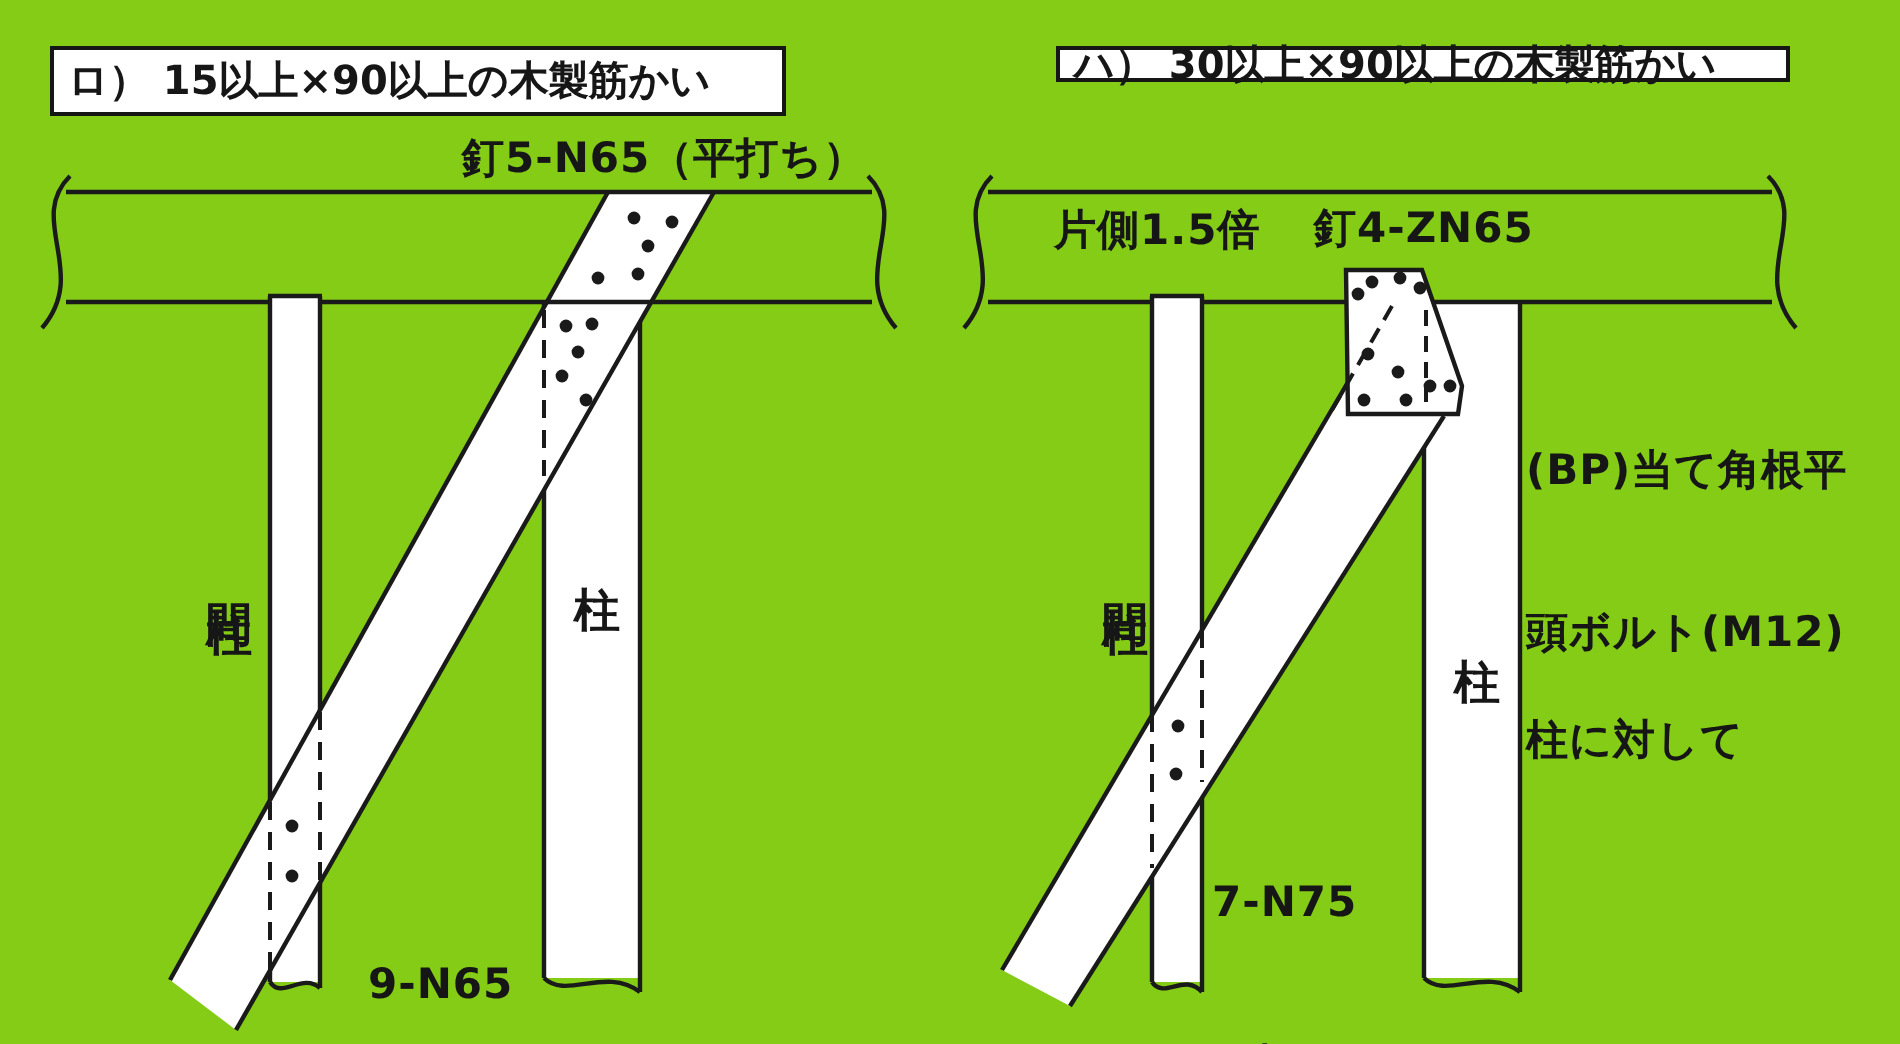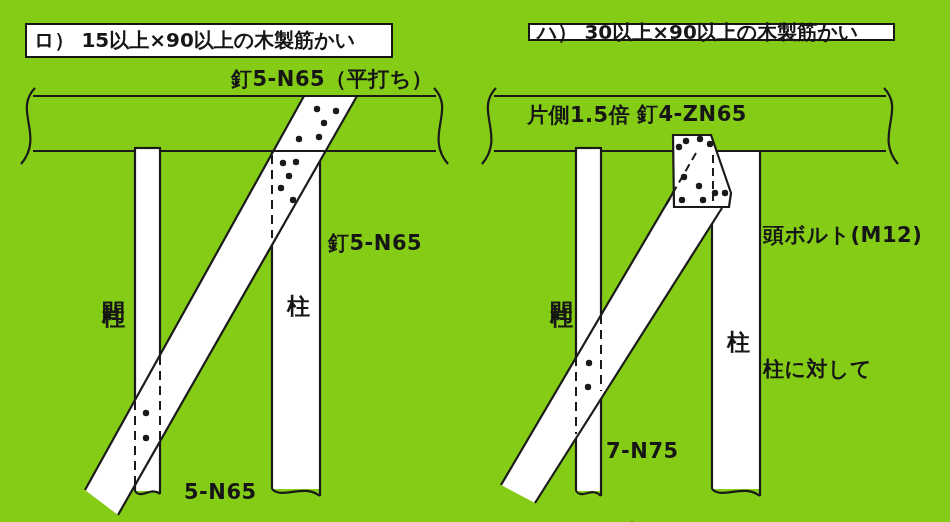--- a/index.html
+++ b/index.html
@@ -130,38 +130,38 @@
         <circle cx="588" cy="387" r="3.2"></circle>
       </g>
     </g>
   </svg>
 
   <div class="title-box" style="left:25px;top:23px;width:368px;height:35px;">
     <span>ロ） 15以上×90以上の木製筋かい</span>
   </div>
   <div class="lbl" style="left:231px;top:66px;">釘5-N65（平打ち）</div>
   <div class="lbl" style="left:328px;top:176px;">
-    <div>釘5-N65</div>
   </div>
   <div class="lbl vert" style="left:102px;top:283px;font-size:23px;">間柱</div>
   <div class="lbl" style="left:287px;top:293px;font-size:23px;">柱</div>
   <div class="lbl" style="left:184px;top:427px;line-height:26px;">
-    <div>5-N65</div>
+    <div>9-N65</div>
     
   </div>
 
   <div class="title-box" style="left:528px;top:23px;width:367px;height:18px;">
     <span>ハ） 30以上×90以上の木製筋かい</span>
   </div>
   <div class="lbl" style="left:527px;top:64px;margin-top:38px;">片側1.5倍</div>
-  <div class="lbl" style="left:637px;top:101px;">釘4-ZN65</div>
+  <div class="lbl" style="left:657px;top:101px;">釘4-ZN65</div>
   <div class="lbl" style="left:763px;top:168px;">
+    <div>(BP)当て角根平</div>
     <div>頭ボルト(M12)</div>
   </div>
-  <div class="lbl" style="left:763px;top:303px;font-family:Liberation Mono, monospace;">
+  <div class="lbl" style="left:763px;top:303px;">
     <div>柱に対して</div>
   </div>
   <div class="lbl vert" style="left:550px;top:283px;font-size:23px;">間柱</div>
   <div class="lbl" style="left:727px;top:329px;font-size:23px;">柱</div>
   <div class="lbl" style="left:606px;top:384px;">
     <div>7-N75</div>
     <div>平打ち</div>
   </div>
 
 </div>

